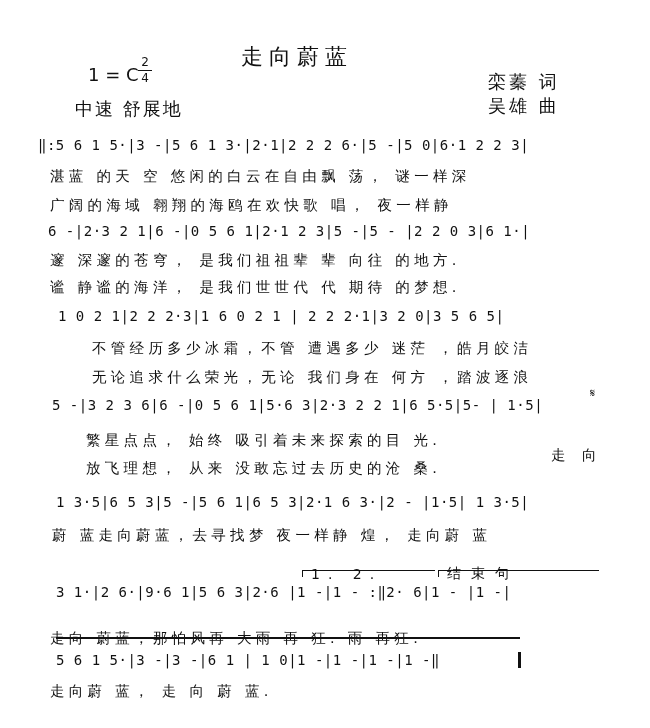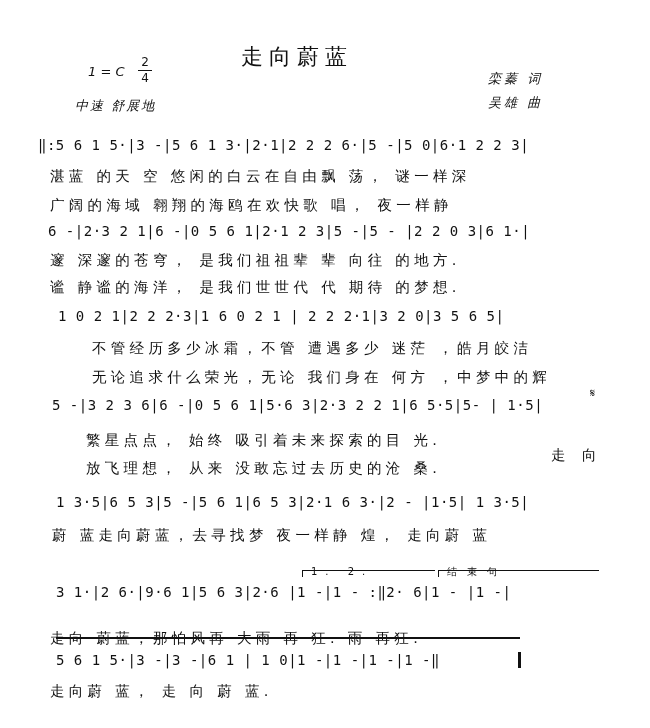--- a/index.html
+++ b/index.html
@@ -1,25 +1,25 @@
 <!DOCTYPE html>
 <html><head>
 <meta charset="utf-8">
 <style>
   html,body{margin:0;padding:0;background:#fff;}
   body{width:650px;height:728px;position:relative;overflow:hidden;font-family:"DejaVu Sans","Liberation Sans",sans-serif;color:#111;}
   .abs{position:absolute;white-space:nowrap;}
   .title{left:0;width:594px;text-align:center;top:42px;font-size:22px;letter-spacing:6px;}
-  .meta{font-size:13px;font-style:italic;}
+  .meta{font-size:18px;}
   .frac{position:absolute;left:138px;top:56px;font-size:12px;text-align:center;width:14px;line-height:13px;}
   .frac .bar{border-top:1px solid #111;margin:1px 0;}
   .notes{font-family:"DejaVu Sans Mono","Liberation Mono",monospace;font-size:14px;letter-spacing:0.5px;}
   .lyric{font-size:14.5px;letter-spacing:4.3px;}
   .rule{position:absolute;height:2px;background:#111;}
-  .volta{position:absolute;border-top:1px solid #111;font-size:10px;height:6px;text-align:center;}
+  .volta{position:absolute;border-top:1px solid #111;font-size:14px;height:6px;text-align:center;}
   .volta.left{border-left:1px solid #111;}
   .finalbar{position:absolute;width:3px;height:16px;background:#111;}
 </style>
 </head>
 <body>
 
 <div>
 
   <div class="abs title">走向蔚蓝</div>
 
@@ -36,21 +36,21 @@
   <div class="abs notes" style="left:38px;top:137px;">‖:5 6  1 5·|3  -|5 6  1 3·|2·1|2 2  2 6·|5  -|5  0|6·1  2 2 3|</div>
   <div class="abs lyric" style="left:50px;top:167px;">湛蓝 的天 空  悠闲的白云在自由飘  荡，    谜一样深</div>
   <div class="abs lyric" style="left:50px;top:196px;">广阔的海域  翱翔的海鸥在欢快歌  唱，    夜一样静</div>
 
   <div class="abs notes" style="left:48px;top:223px;"> 6  -|2·3  2 1|6  -|0 5  6 1|2·1  2 3|5 -|5 - |2 2 0 3|6  1·|</div>
   <div class="abs lyric" style="left:50px;top:251px;">邃  深邃的苍穹，  是我们祖祖辈  辈    向往 的地方.</div>
   <div class="abs lyric" style="left:50px;top:278px;">谧  静谧的海洋，  是我们世世代  代    期待 的梦想.</div>
 
   <div class="abs notes" style="left:58px;top:308px;"> 1 0 2 1|2 2  2·3|1  6  0 2 1 | 2 2  2·1|3 2  0|3 5  6 5|</div>
   <div class="abs lyric" style="left:92px;top:339px;">不管经历多少冰霜，不管  遭遇多少 迷茫 ，皓月皎洁</div>
-  <div class="abs lyric" style="left:92px;top:368px;">无论追求什么荣光，无论  我们身在 何方 ，中梦中的辉</div>
+  <div class="abs lyric" style="left:92px;top:368px;">无论追求什么荣光，无论  我们身在 何方 ，踏波逐浪</div>
 
   <div class="abs notes" style="left:52px;top:397px;">5 -|3 2  3 6|6 -|0 5  6 1|5·6  3|2·3  2 2 1|6 5·5|5- | 1·5|</div>
   <div class="abs" style="left:590px;top:386px;font-size:12px;">𝄋</div>
   <div class="abs lyric" style="left:86px;top:431px;">繁星点点，    始终  吸引着未来探索的目 光.</div>
   <div class="abs lyric" style="left:86px;top:459px;">放飞理想，    从来  没敢忘过去历史的沧 桑.</div>
   <div class="abs lyric" style="left:551px;top:446px;letter-spacing:6px;">走 向</div>
 
   <div class="abs notes" style="left:56px;top:494px;">1 3·5|6 5  3|5 -|5 6  1|6 5  3|2·1  6 3·|2 - |1·5| 1 3·5|</div>
   <div class="abs lyric" style="left:52px;top:526px;">蔚  蓝走向蔚蓝，去寻找梦  夜一样静 煌， 走向蔚  蓝</div>
 

